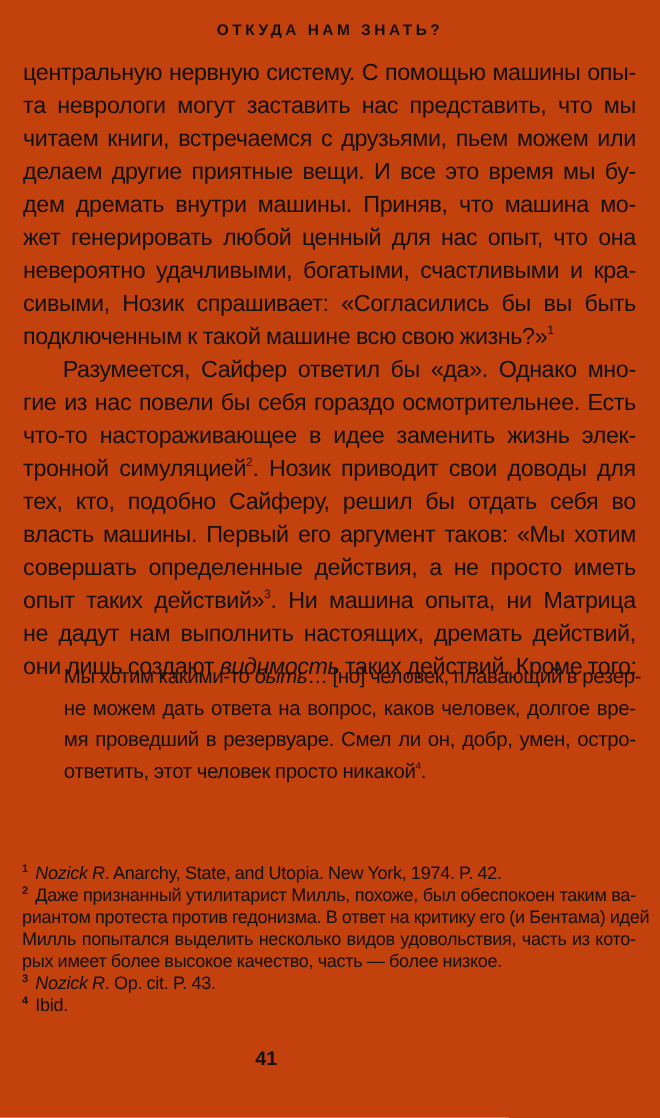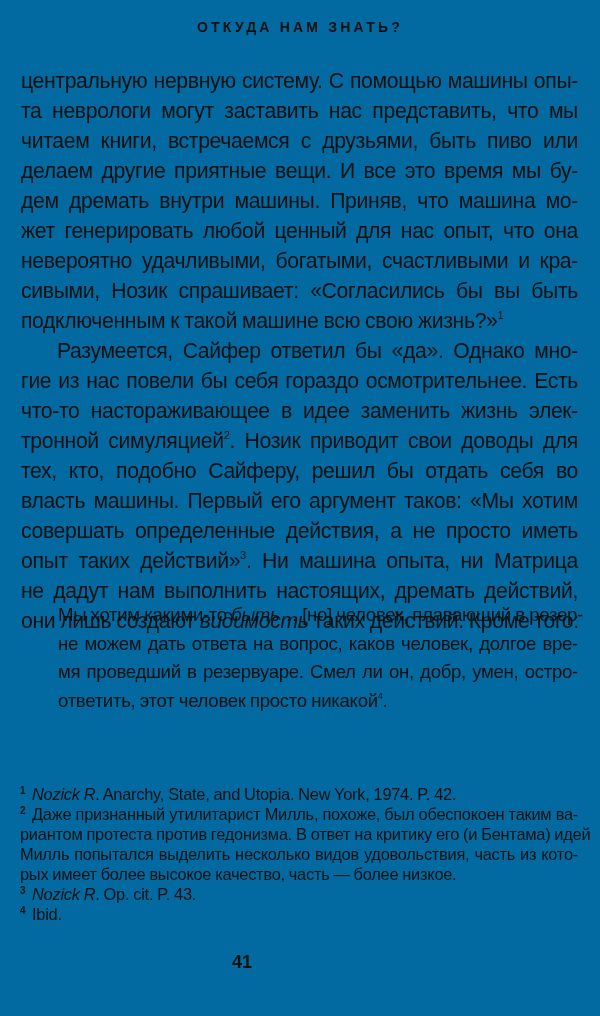--- a/index.html
+++ b/index.html
@@ -12,38 +12,38 @@
       height: 1016px;
       position: relative;
       overflow: hidden;
       color: #111111;
       font-family: "Liberation Sans", "DejaVu Sans", sans-serif;
     }
     .page {
       position: absolute;
       left: 0; top: 0;
       width: 600px; height: 1016px;
-      background: #0369a1;
+      background: #c2410c;
     }
     .running-header {
       position: absolute;
       top: 17px;
       left: 0;
       width: 600px;
       text-align: center;
       font-weight: bold;
       font-size: 14px;
       letter-spacing: 3.2px;
       line-height: 20px;
       color: #111;
     }
     .body-text {
       position: absolute;
       left: 21px;
-      top: 66px;
+      top: 52px;
       width: 557px;
       font-size: 21.2px;
       line-height: 30px;
       text-align: justify;
       letter-spacing: -0.35px;
       word-spacing: -0.5px;
     }
     .body-text p {
       margin: 0;
     }
@@ -112,21 +112,21 @@
 <body>
 
 <div class="page">
 
   <div class="running-header">ОТКУДА НАМ ЗНАТЬ?</div>
 
   <div class="body-text">
     <p>
       <span class="line">центральную нервную систему. С помощью машины опы-</span>
       <span class="line">та неврологи могут заставить нас представить, что мы</span>
-      <span class="line">читаем книги, встречаемся с друзьями, быть пиво или</span>
+      <span class="line">читаем книги, встречаемся с друзьями, пьем можем или</span>
       <span class="line">делаем другие приятные вещи. И все это время мы бу-</span>
       <span class="line">дем дремать внутри машины. Приняв, что машина мо-</span>
       <span class="line">жет генерировать любой ценный для нас опыт, что она</span>
       <span class="line">невероятно удачливыми, богатыми, счастливыми и кра-</span>
       <span class="line">сивыми, Нозик спрашивает: «Согласились бы вы быть</span>
       <span class="line last"><span>подключенным к такой машине всю свою жизнь?»</span><sup>1</sup></span>
     </p>
     <p class="indent">
       <span class="line" style="text-indent:36px">Разумеется, Сайфер ответил бы «да». Однако мно-</span>
       <span class="line" style="text-indent:0">гие из нас повели бы себя гораздо осмотрительнее. Есть</span>

